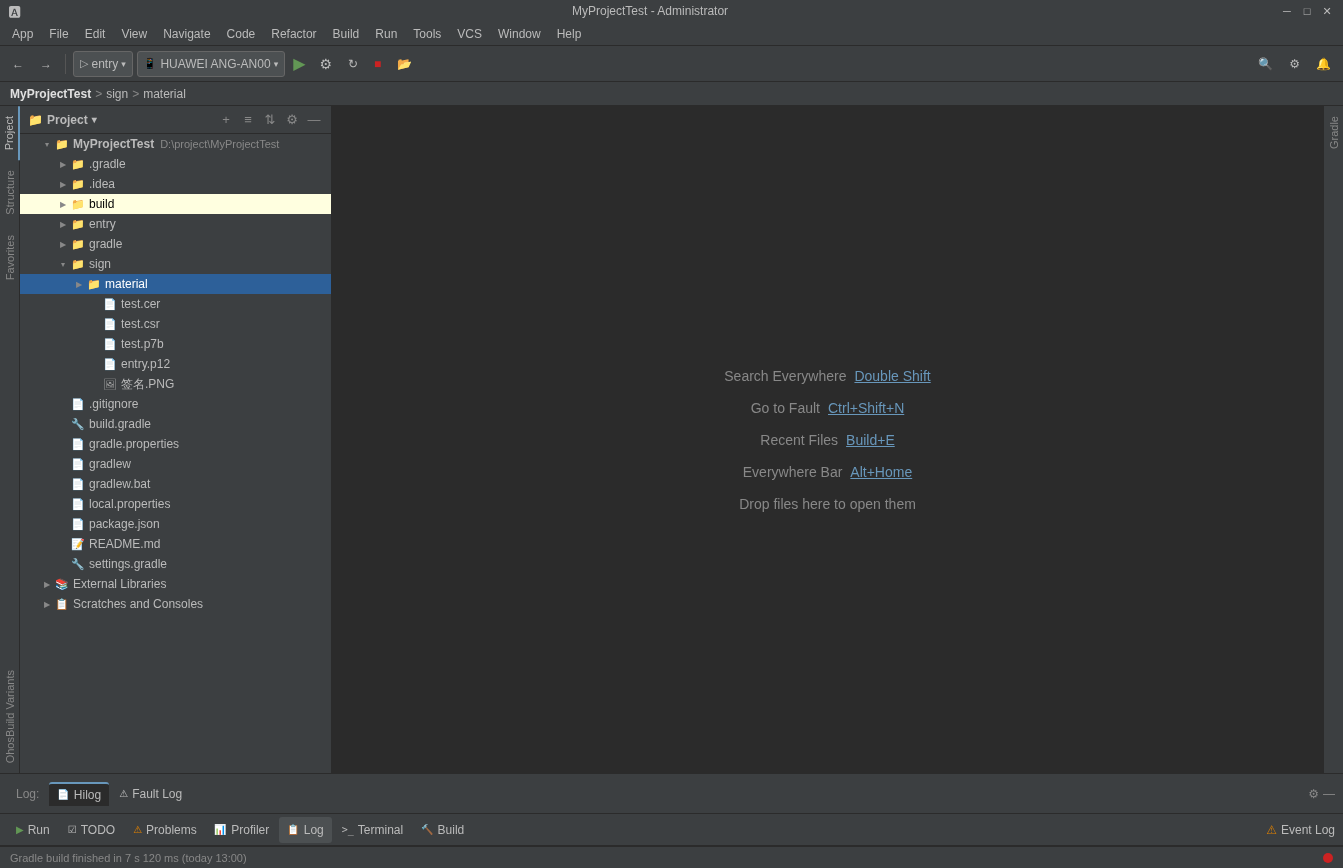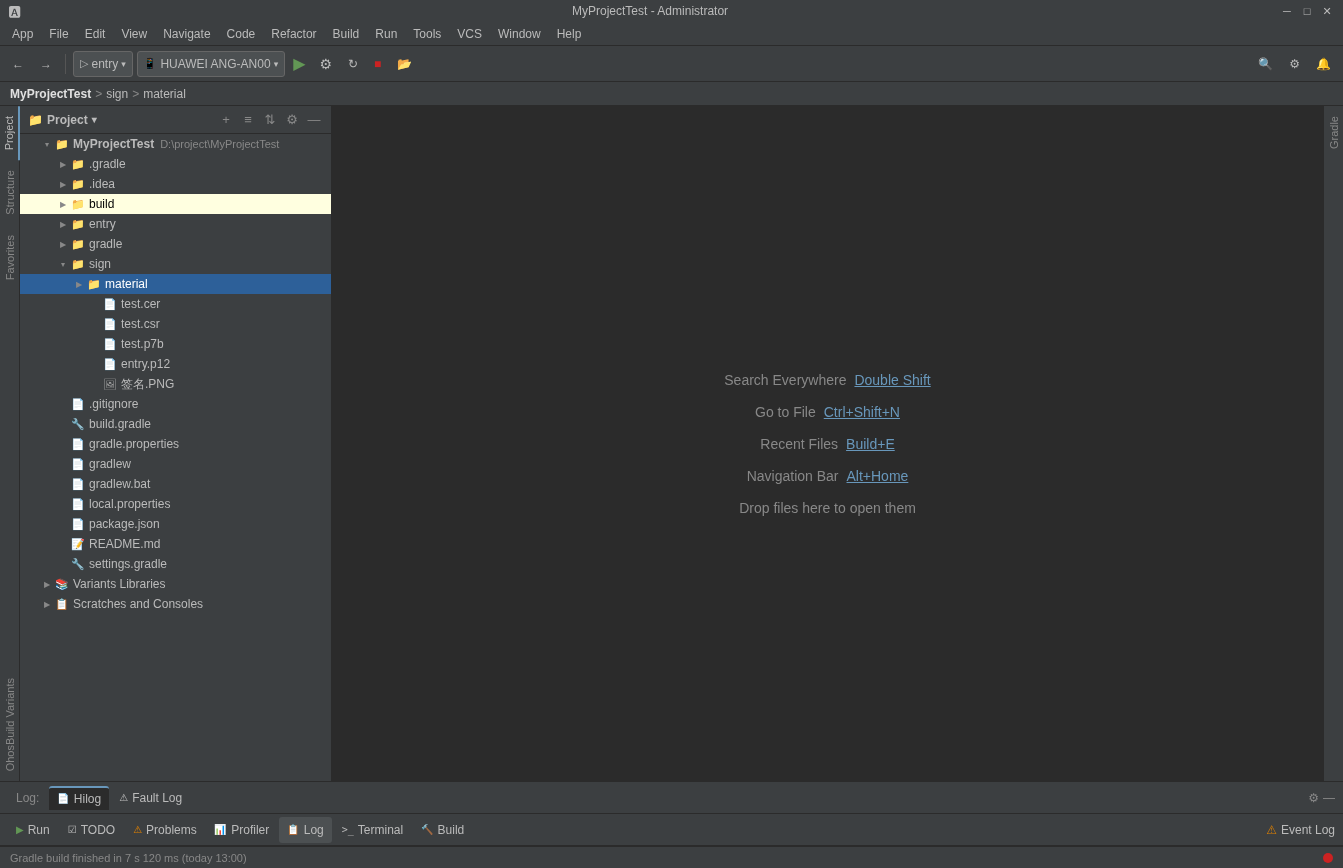--- a/index.html
+++ b/index.html
@@ -234,21 +234,21 @@
 
     
     .bottom-area {
       flex-shrink: 0;
       background: #3c3f41;
       border-top: 1px solid #2b2b2b;
     }
 
     
     .log-tabs {
-      height: 32px;
+      height: 40px;
       display: flex;
       align-items: center;
       padding: 0 8px;
       gap: 2px;
       border-bottom: 1px solid #2b2b2b;
     }
     .log-tab-label { color: #888; font-size: 12px; padding: 2px 8px; }
     .log-tab {
       height: 24px;
       display: flex; align-items: center;
@@ -591,47 +591,47 @@
         <span class="tree-indent"></span>
         <span class="tree-arrow"></span>
         <span class="tree-icon icon-gradle">🔧</span>
         <span class="tree-label">settings.gradle</span>
       </div>
 
       <div class="tree-item">
         <span class="tree-indent"></span>
         <span class="tree-arrow">▶</span>
         <span class="tree-icon icon-external-lib" style="color:#6897bb;">📚</span>
-        <span class="tree-label">Variants Libraries</span>
+        <span class="tree-label">External Libraries</span>
       </div>
 
       <div class="tree-item">
         <span class="tree-indent"></span>
         <span class="tree-arrow">▶</span>
         <span class="tree-icon icon-scratch" style="color:#aaa;">📋</span>
         <span class="tree-label">Scratches and Consoles</span>
       </div>
     </div>
   </div>
 
   <div class="editor-area">
     <div class="editor-hint-row">
       <span class="hint-text">Search Everywhere</span>
       <span class="hint-shortcut">Double Shift</span>
     </div>
     <div class="editor-hint-row">
-      <span class="hint-text">Go to File</span>
+      <span class="hint-text">Go to Fault</span>
       <span class="hint-shortcut">Ctrl+Shift+N</span>
     </div>
     <div class="editor-hint-row">
       <span class="hint-text">Recent Files</span>
       <span class="hint-shortcut">Build+E</span>
     </div>
     <div class="editor-hint-row">
-      <span class="hint-text">Navigation Bar</span>
+      <span class="hint-text">Everywhere Bar</span>
       <span class="hint-shortcut">Alt+Home</span>
     </div>
     <div class="editor-hint-row">
       <span class="hint-text">Drop files here to open them</span>
     </div>
   </div>
 
   <div class="right-panel">
     <span class="right-panel-label">Gradle</span>
   </div>

